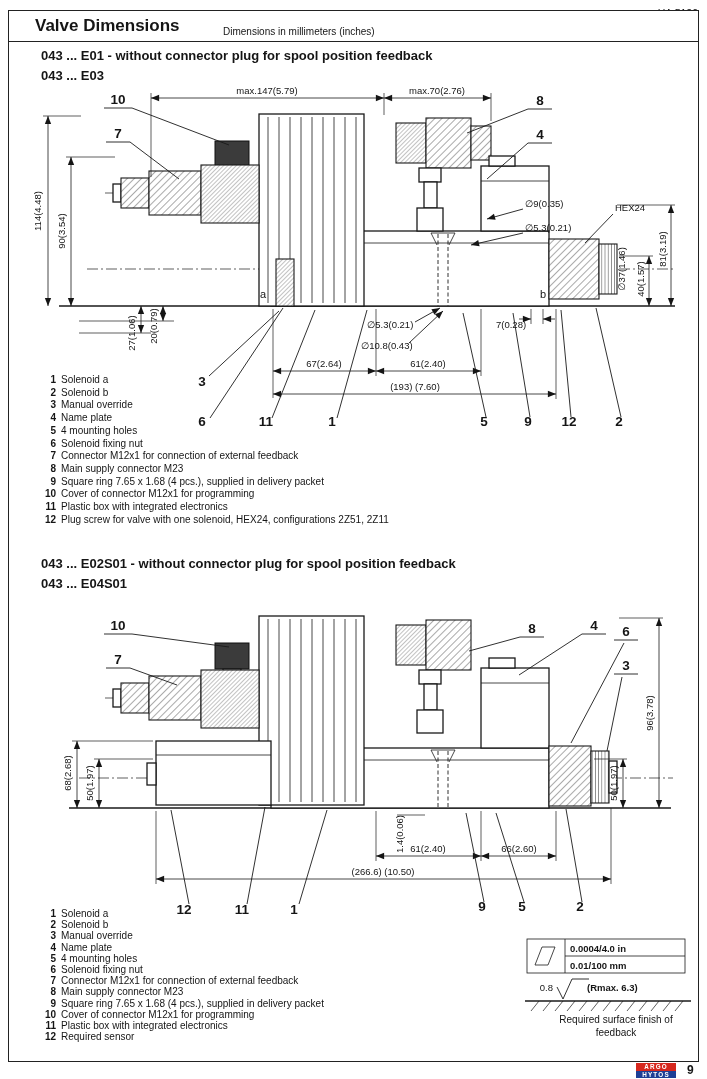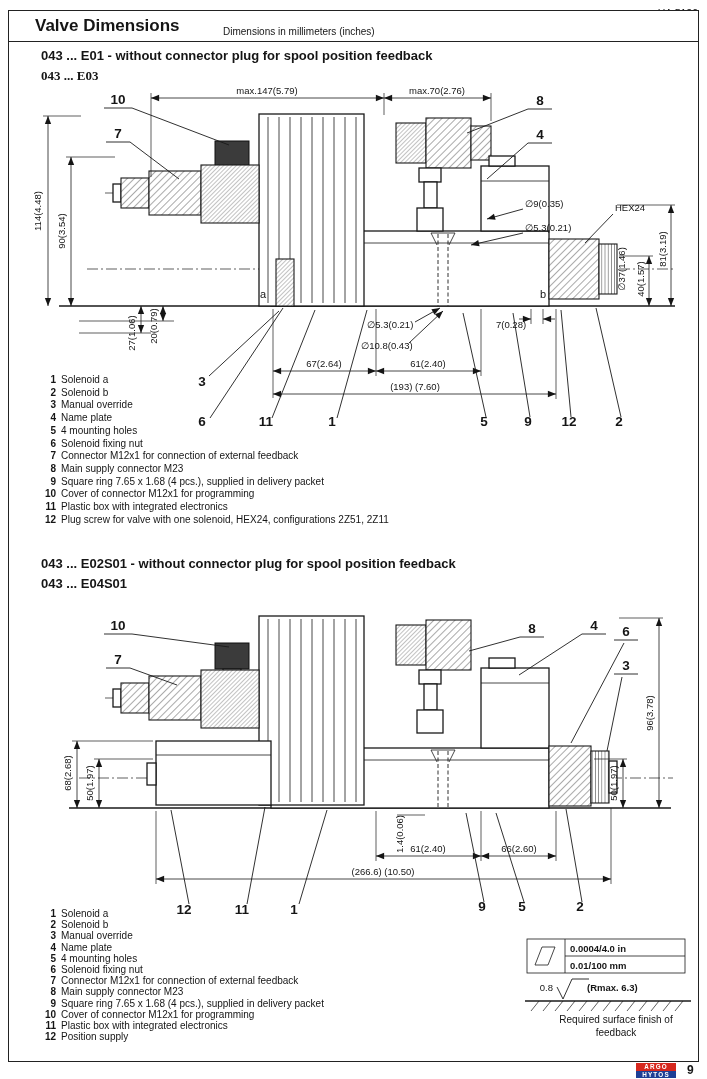--- a/index.html
+++ b/index.html
@@ -4,21 +4,21 @@
 <style>
   * { margin:0; padding:0; box-sizing:border-box; }
   html,body { width:707px; height:1079px; background:#fff; }
   body { font-family:"Liberation Sans", sans-serif; color:#151515; position:relative; overflow:hidden; }
   .doc-number { position:absolute; top:0px; right:9px; font-size:10.5px;margin-top:7px; }
   .frame { position:absolute; left:8px; top:10px; width:691px; height:1052px; border:1.6px solid #222; background:#fff; }
   .page-title { position:absolute; left:26px; top:5px; font-size:17px; font-weight:bold; }
   .subtitle { position:absolute; left:214px; top:15px; font-size:10px; }
   .header-rule { position:absolute; left:0; top:30px; width:100%; border-top:1.3px solid #222; }
   .sec-h { position:absolute; font-size:13px; font-weight:bold; }
-  #s1h1 { left:32px; top:37px; } #s1h2 { left:32px; top:57px;font-family:Liberation Serif, serif; }
+  #s1h1 { left:32px; top:37px; } #s1h2 { left:32px; top:57px; }
   #s2h1 { left:32px; top:545px; } #s2h2 { left:32px; top:565px; }
   .drawing { position:absolute; left:10px; }
   #dwg1 { top:70px; } #dwg2 { top:592px; }
   .legend { position:absolute; left:30px; font-size:10px; }
   #legend1 { top:363px; } #legend1 .lrow { line-height:12.7px; }
   #legend2 { top:897px; } #legend2 .lrow { line-height:11.2px; }
   .lrow { display:flex; white-space:nowrap; }
   .lnum { width:17px; text-align:right; margin-right:5px; font-weight:bold; flex:0 0 auto; }
   .sfin-wrap { position:absolute; left:516px; top:926px; width:175px; }
   .sfin-caption { position:absolute; left:522px; top:1002px; font-size:10px; line-height:13px; width:170px;text-align:center; }
@@ -412,21 +412,21 @@
     <div class="lrow">
         <span class="lnum">10</span>
         <span class="ltxt">Cover of connector M12x1 for programming</span>
       </div>
     <div class="lrow">
         <span class="lnum">11</span>
         <span class="ltxt">Plastic box with integrated electronics</span>
       </div>
     <div class="lrow">
         <span class="lnum">12</span>
-        <span class="ltxt">Position supply</span>
+        <span class="ltxt">Required sensor</span>
       </div>
   </div>
 
   <div class="sfin-wrap">
     <svg width="172" height="78" viewBox="0 0 172 78">
       <rect class="thin" x="2" y="2" width="158" height="34" fill="#fff"></rect>
       <line class="thin" x1="40" y1="2" x2="40" y2="36"></line>
       <line class="thin" x1="40" y1="19" x2="160" y2="19"></line>
       <path class="thin" d="M10,28 L17,10 L30,10 L23,28 Z"></path>
       <text class="dt" x="45" y="15" style="font-weight:bold">0.0004/4.0 in</text>

